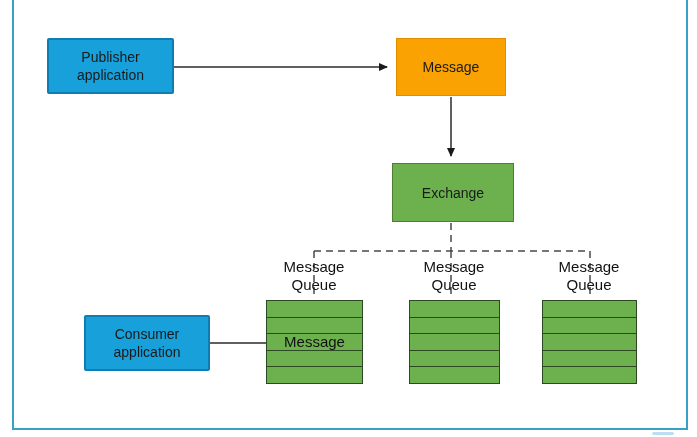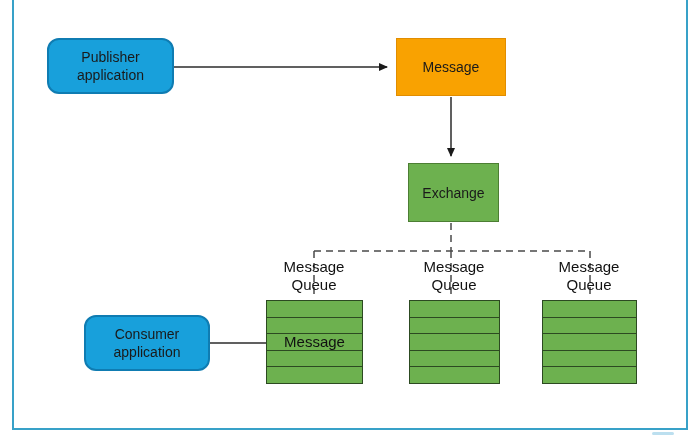--- a/index.html
+++ b/index.html
@@ -32,33 +32,33 @@
     justify-content: center;
     text-align: center;
     color: #1a1a1a;
     font-size: 14px;
     line-height: 18px;
     box-sizing: border-box;
   }
   .node-blue {
     background: var(--node-blue, #18a0db);
     border: 2px solid var(--node-blue-border, #0f7cb2);
-    border-radius: 12px;
+    border-radius: 2px;
   }
   .node-orange {
     background: var(--node-orange, #f9a201);
     border: 1px solid var(--node-orange-border, #e18d00);
   }
   .node-green {
     background: var(--node-green, #6db14f);
     border: 1.5px solid var(--node-green-border, #4c7e33);
   }
   #publisher-node { left: 47px;  top: 38px;  width: 127px; height: 56px; }
   #message-node   { left: 396px; top: 38px;  width: 110px; height: 58px; }
-  #exchange-node  { left: 408px; top: 163px; width: 91px; height: 59px; text-align: right; }
+  #exchange-node  { left: 392px; top: 163px; width: 122px; height: 59px; text-align: right; }
   #consumer-node  { left: 47px;  top: 315px; width: 126px; height: 56px; margin-left: 37px; }
 
   
   .queue-label {
     position: absolute;
     top: 258px;
     width: 110px;
     text-align: center;
     font-size: 15px;
     line-height: 17.5px;

